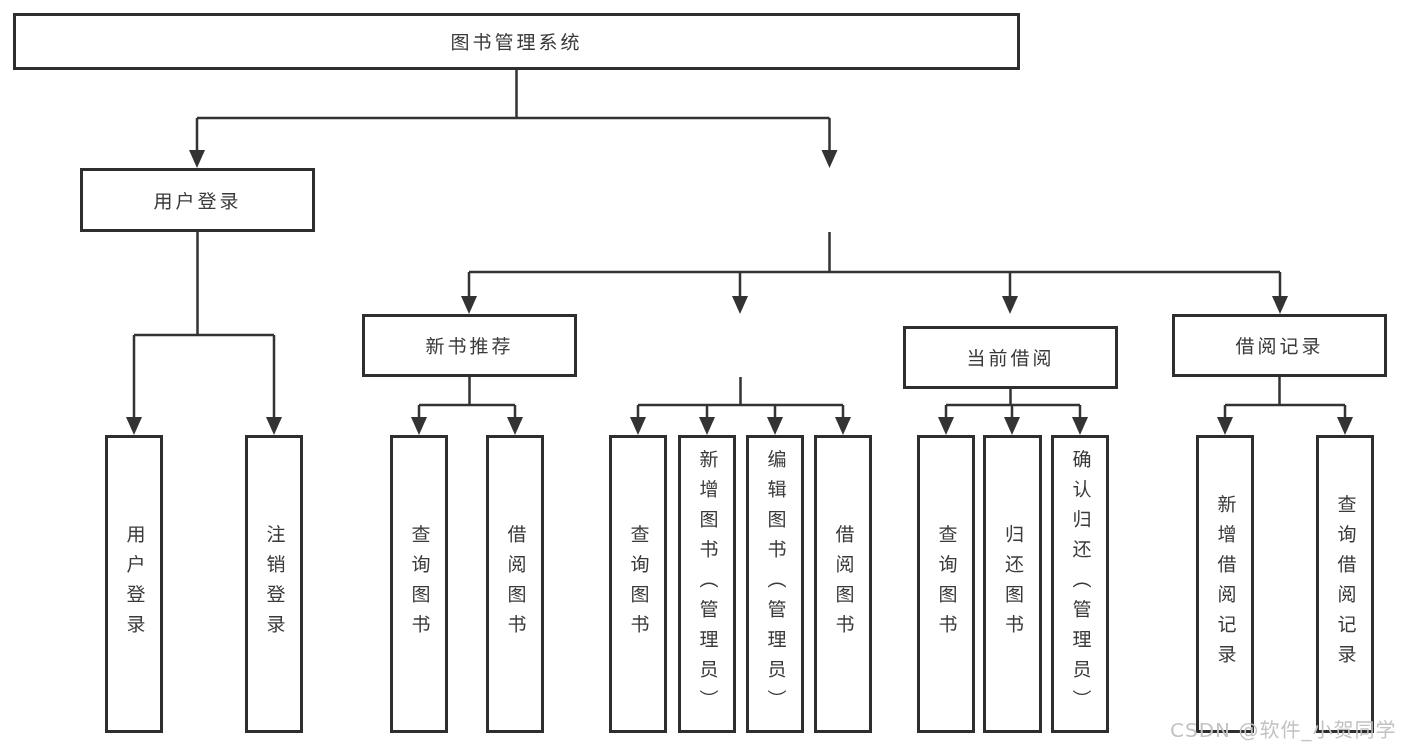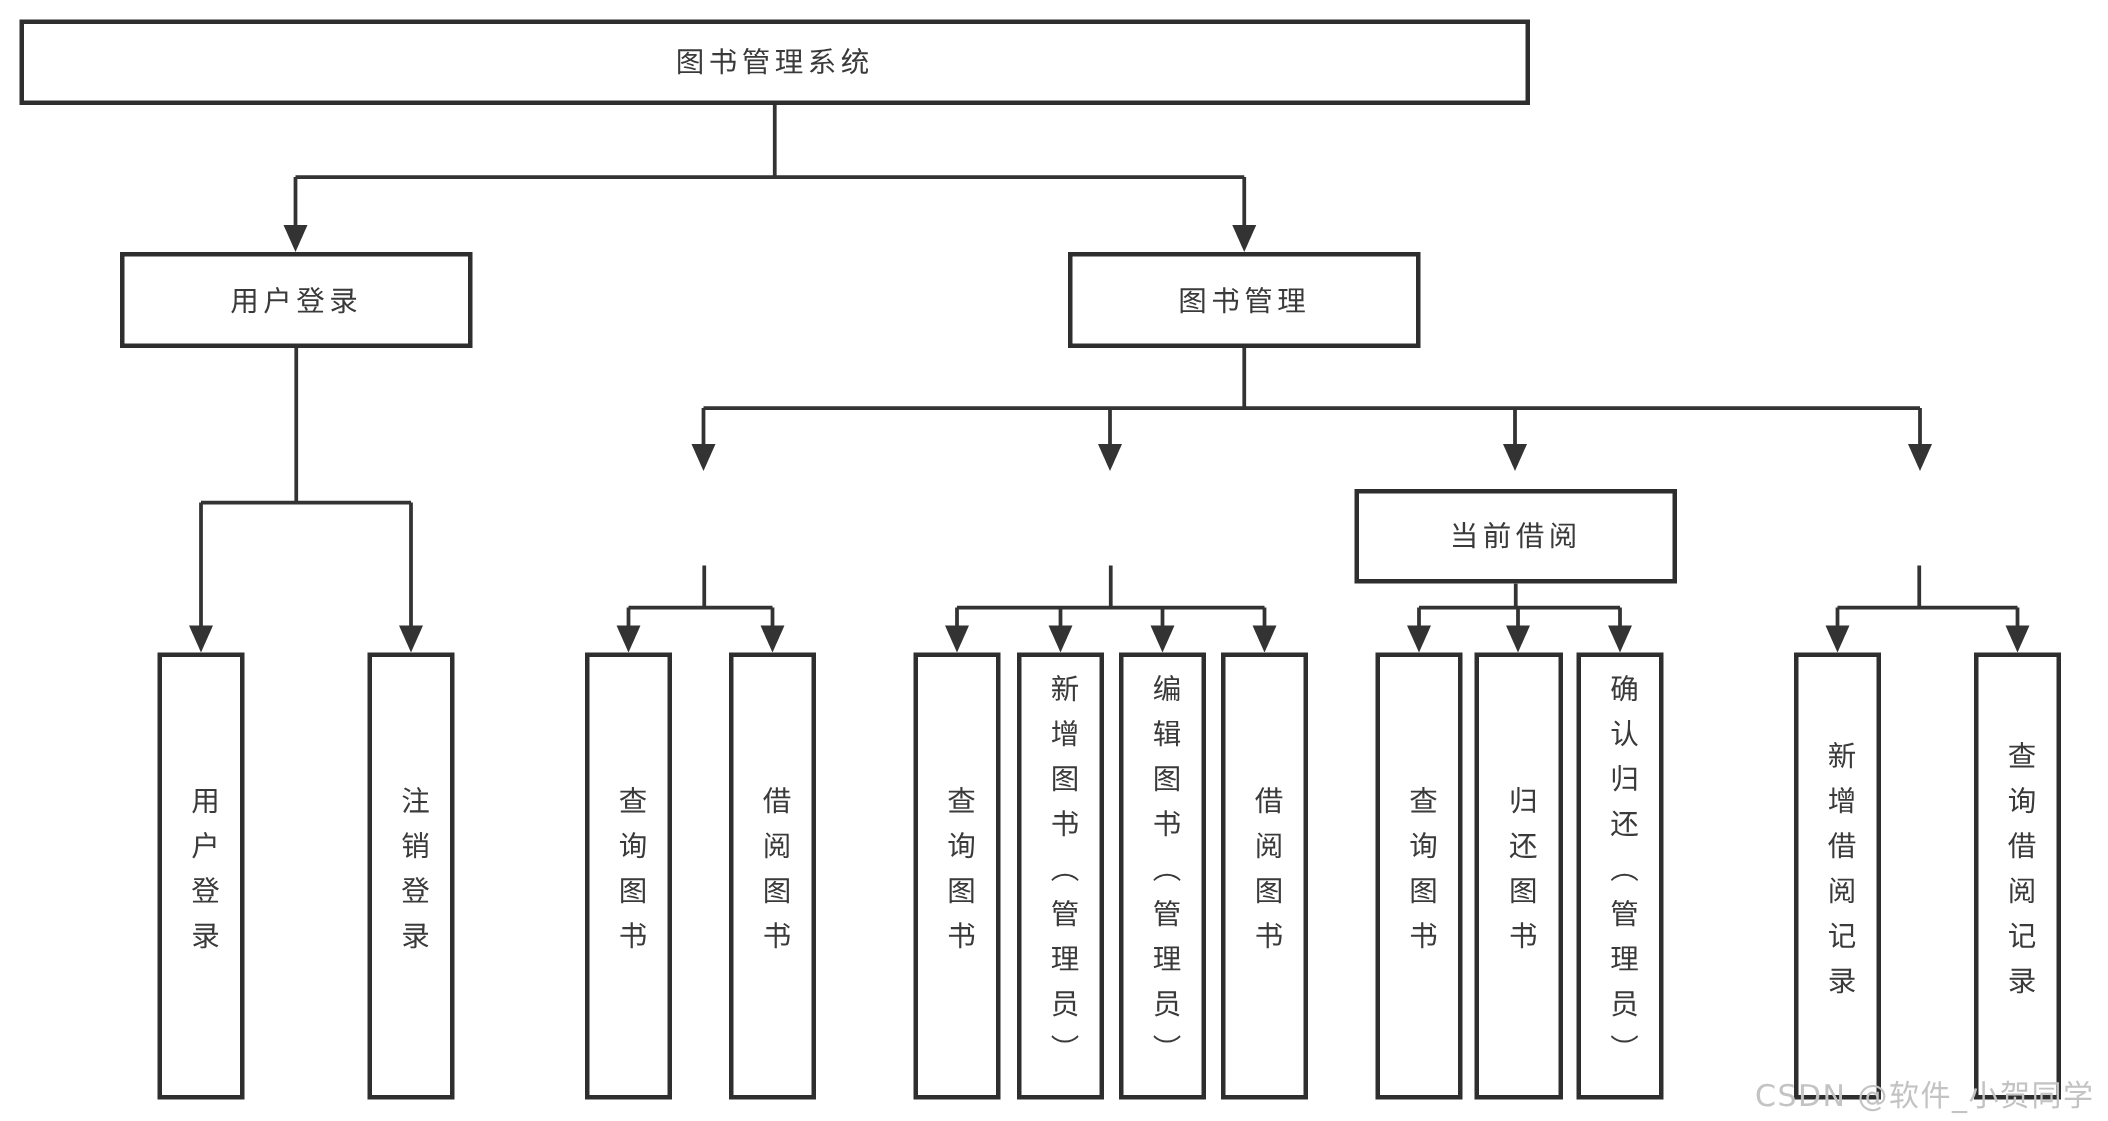--- a/index.html
+++ b/index.html
@@ -120,23 +120,24 @@
       <polygon points="1004,417 1020,417 1012,435"></polygon>
       <polygon points="1072,417 1088,417 1080,435"></polygon>
       <polygon points="1217,417 1233,417 1225,435"></polygon>
       <polygon points="1337,417 1353,417 1345,435"></polygon>
     </g>
   </svg>
 
   <div class="box h-box n-root">图书管理系统</div>
 
   <div class="box h-box n-login">用户登录</div>
-  <div class="box h-box n-mgmt">图书管理</div>
 
+  <div class="box h-box n-l3-0">新书推荐</div>
   <div class="box h-box n-l3-2">当前借阅</div>
+  <div class="box h-box n-l3-3">借阅记录</div>
 
   <div class="box v-box leaf lf-0">用户登录</div>
   <div class="box v-box leaf lf-1">注销登录</div>
 
   <div class="box v-box leaf lf-2">查询图书</div>
   <div class="box v-box leaf lf-3">借阅图书</div>
 
   <div class="box v-box leaf lf-4">查询图书</div>
   <div class="box v-box leaf lf-5">新增图书（管理员）</div>
   <div class="box v-box leaf lf-6">编辑图书（管理员）</div>

